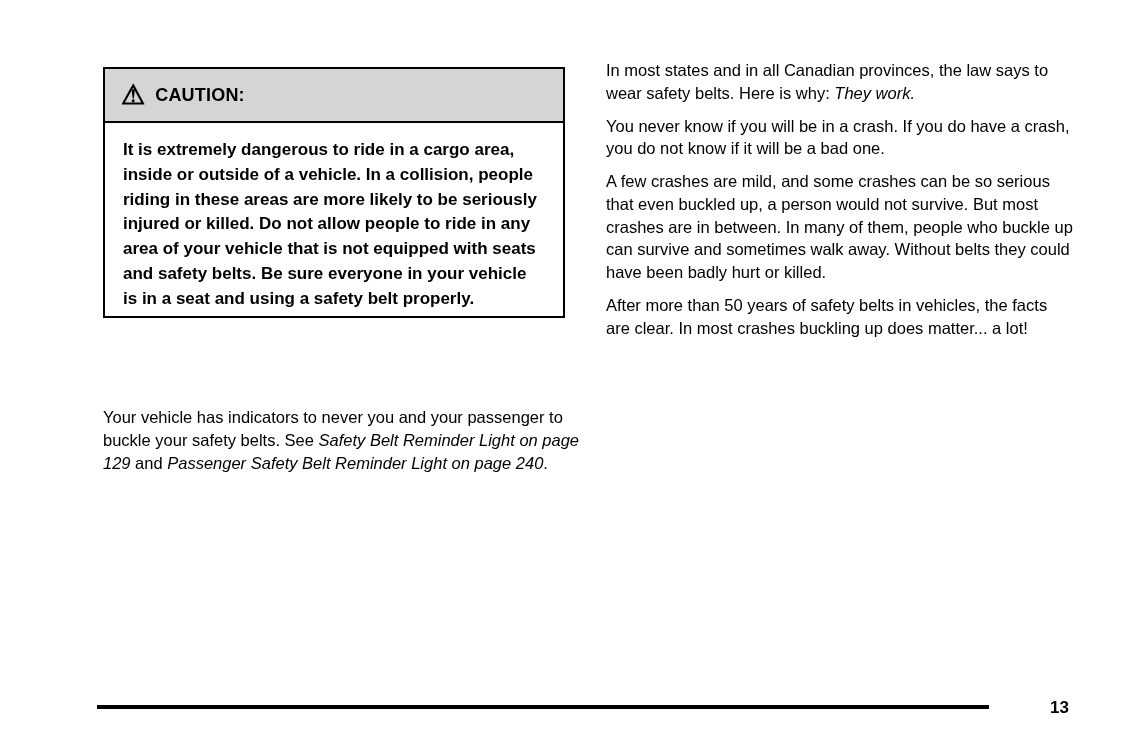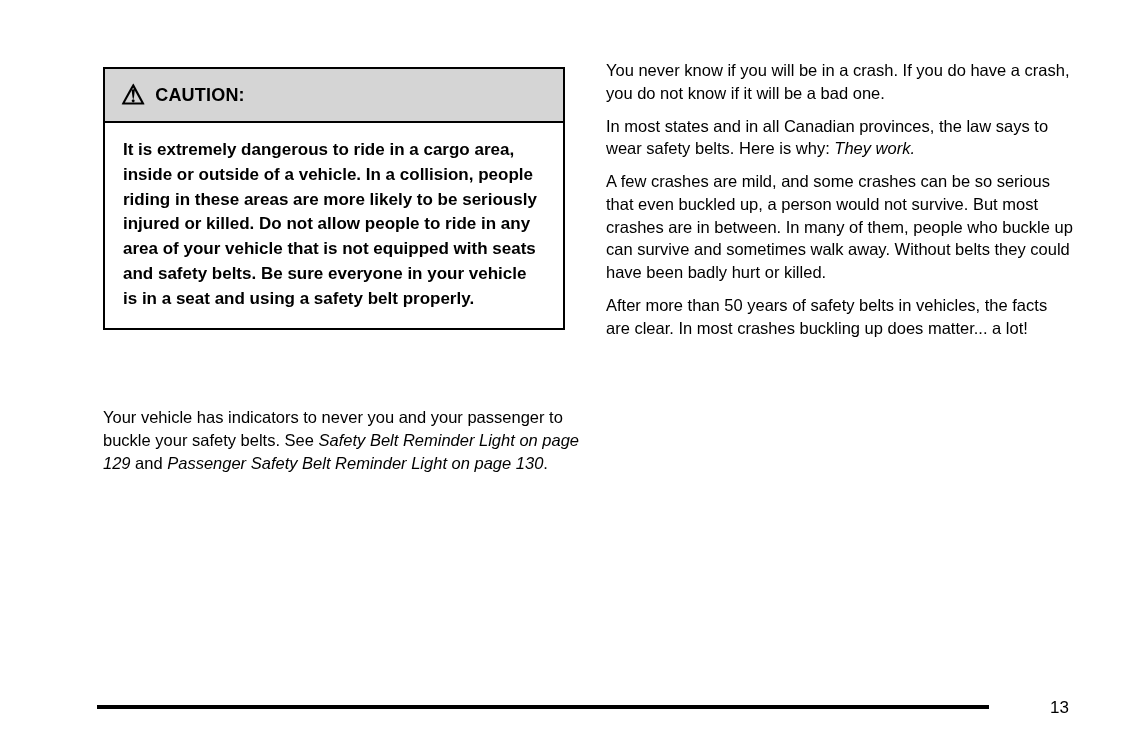--- a/index.html
+++ b/index.html
@@ -39,21 +39,21 @@
     font-size: 27px;
     line-height: 1;
     font-weight: bold;
   }
   .caution-title {
     font-size: 18px;
     font-weight: bold;
     letter-spacing: 0.2px;
   }
   .caution-body {
-    padding: 15px 18px 16px 18px;
+    padding: 15px 18px 4px 18px;
     font-size: 17px;
     font-weight: bold;
     line-height: 1.46;
     width: 420px;
   }
 
   
   .left-para {
     position: absolute;
     left: 103px;
@@ -84,42 +84,43 @@
     top: 705px;
     width: 892px;
     height: 4px;
     background: #000000;
   }
   .page-number {
     position: absolute;
     left: 1050px;
     top: 698px;
     font-size: 17px;
+    font-weight: bold;
   }
 </style>
 </head>
 <body>
 
 <div class="page">
 
   <div class="caution-box">
     <div class="caution-header">
       <span class="warning-icon">⚠</span>
       <span class="caution-title">CAUTION:</span>
     </div>
     <div class="caution-body">It is extremely dangerous to ride in a cargo area, inside or outside of a vehicle. In a collision, people riding in these areas are more likely to be seriously injured or killed. Do not allow people to ride in any area of your vehicle that is not equipped with seats and safety belts. Be sure everyone in your vehicle is in a seat and using a safety belt properly.</div>
   </div>
 
   <div class="left-para">
-    <span>Your vehicle has indicators to never you and your passenger to buckle your safety belts. See </span><span class="italic">Safety Belt Reminder Light on page 129</span><span> and </span><span class="italic">Passenger Safety Belt Reminder Light on page 130</span><span>.</span>
+    <span>Your vehicle has indicators to never you and your passenger to buckle your safety belts. See </span><span class="italic">Safety Belt Reminder Light on page 129</span><span> and </span><span class="italic">Passenger Safety Belt Reminder Light on page 240</span><span>.</span>
   </div>
 
   <div class="right-col">
+    <p><span>In most states and in all Canadian provinces, the law says to wear safety belts. Here is why: </span><span class="italic">They work.</span></p>
     <p>You never know if you will be in a crash. If you do have a crash, you do not know if it will be a bad one.</p>
-    <p><span>In most states and in all Canadian provinces, the law says to wear safety belts. Here is why: </span><span class="italic">They work.</span></p>
     <p>A few crashes are mild, and some crashes can be so serious that even buckled up, a person would not survive. But most crashes are in between. In many of them, people who buckle up can survive and sometimes walk away. Without belts they could have been badly hurt or killed.</p>
     <p>After more than 50 years of safety belts in vehicles, the facts are clear. In most crashes buckling up does matter... a lot!</p>
   </div>
 
   <div class="footer-rule"></div>
   <div class="page-number">13</div>
 
 </div>
 
 </body></html>

